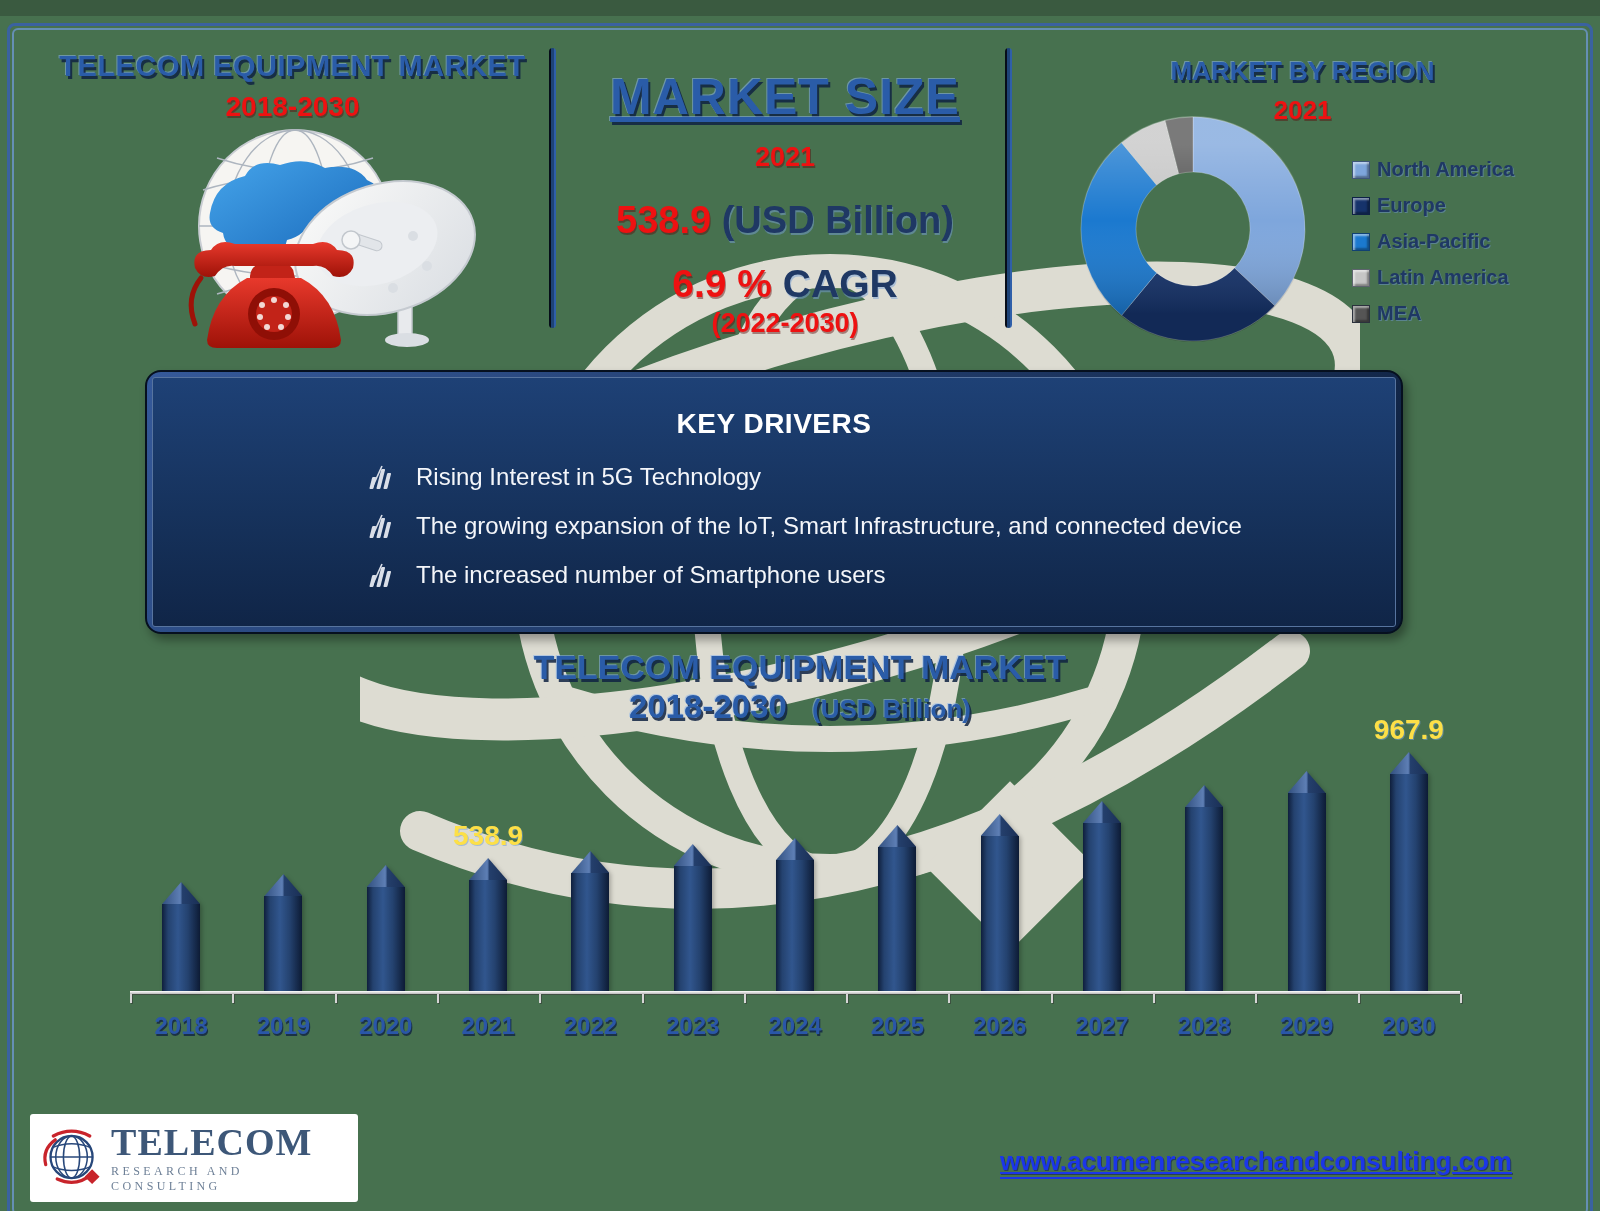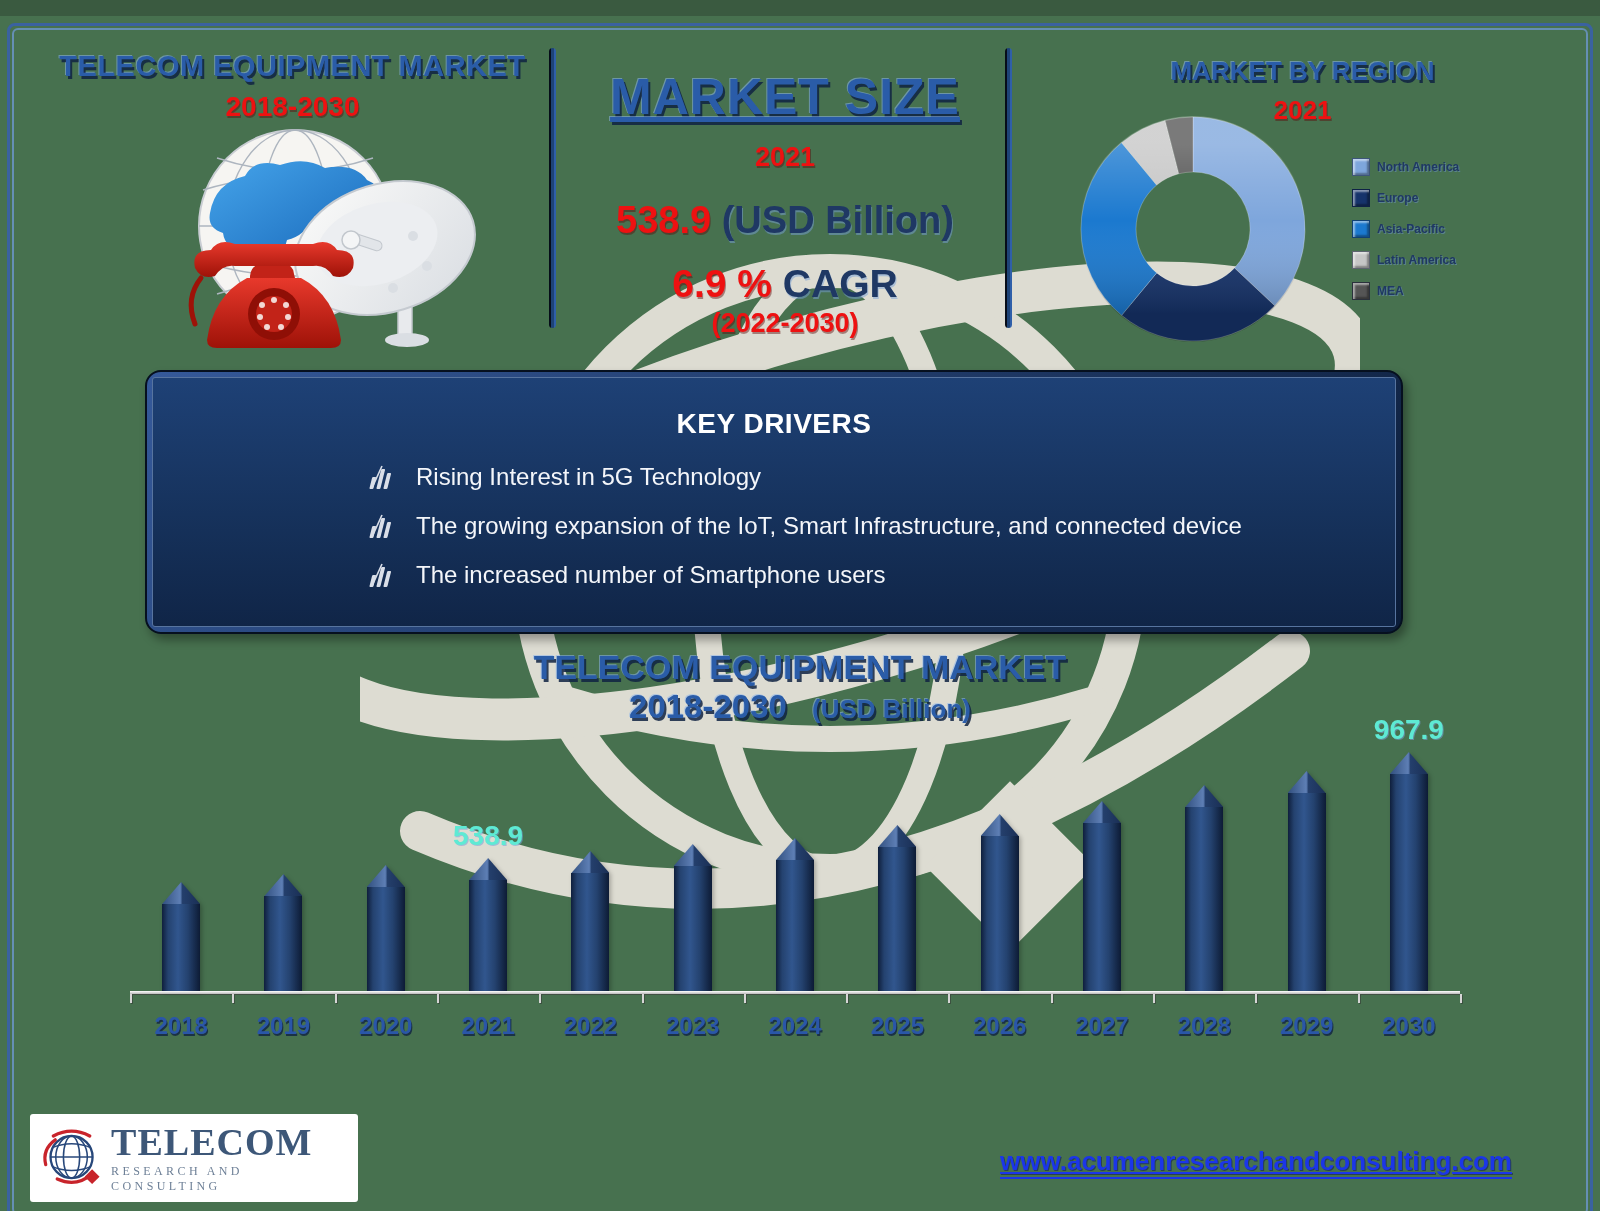--- a/index.html
+++ b/index.html
@@ -34,42 +34,42 @@
 
   .sec-right{left:1030px;top:40px;width:545px;text-align:center;}
   .sec-right .t{font-size:26px;}
   .sec-right .y{font-size:26px;margin-top:8px;}
 
   .donut-wrap{position:absolute;left:1072px;top:92px;width:242px;height:242px;z-index:3;}
   .legend{position:absolute;left:1352px;top:142px;z-index:3;text-align:left;}
   .legend-item{display:flex;align-items:center;margin-bottom:13px;}
   .legend-swatch{width:16px;height:16px;margin-right:7px;border:1px solid rgba(10,20,40,.55);
                  box-shadow:inset 2px 2px 2px rgba(255,255,255,.5),inset -2px -2px 2px rgba(0,0,0,.35);}
-  .legend-label{font-size:12px;font-weight:bold;color:#1F3864;text-shadow:1px 1px 0 rgba(110,150,205,.5);}
+  .legend-label{font-size:20px;font-weight:bold;color:#1F3864;text-shadow:1px 1px 0 rgba(110,150,205,.5);}
 
   
   .kd{left:145px;top:354px;width:1258px;height:264px;border-radius:16px;padding:5px;box-sizing:border-box;
       background:linear-gradient(135deg,#35599A,#0B1C38);border:2px solid #06101F;
       box-shadow:4px 6px 10px rgba(0,0,0,.35);z-index:4;}
   .kd-inner{width:100%;height:100%;box-sizing:border-box;border:1px solid #57749F;border-radius:3px;
       background:linear-gradient(180deg,#1E4176 0%,#16325C 55%,#102547 100%);}
   .kd-title{color:#FFFFFF;font-weight:bold;font-size:28px;text-align:center;margin-top:30px;letter-spacing:.5px;}
   .kd-list{margin-top:22px;}
   .kd-row{display:flex;align-items:center;padding-left:215px;margin-bottom:19px;}
   .kd-icon{width:30px;margin-right:18px;flex:0 0 30px;}
   .kd-text{color:#F4F6FA;font-size:24px;}
 
   
   .chart{left:80px;top:628px;width:1440px;height:400px;}
   .ct1{position:absolute;left:0;top:4px;width:100%;text-align:center;font-size:34px;}
   .ct2{position:absolute;left:0;top:44px;width:100%;text-align:center;font-size:33px;}
   .ct2 .unit{font-size:26px;margin-left:16px;}
   .bars{position:absolute;left:50px;top:62px;width:1330px;height:285px;display:flex;}
   .bar-col{flex:1 1 0;display:flex;flex-direction:column;align-items:center;justify-content:flex-end;}
-  .bar-value{font-size:28px;font-weight:bold;color:#5eead4;text-shadow:1px 1px 0 rgba(120,160,215,.55);margin-bottom:6px;}
+  .bar-value{font-size:28px;font-weight:bold;color:#fde047;text-shadow:1px 1px 0 rgba(120,160,215,.55);margin-bottom:6px;}
   .bar{width:38px;display:flex;flex-direction:column;filter:drop-shadow(2px 2px 2px rgba(0,0,0,.25));}
   .bar-cap{height:22px;flex:0 0 22px;clip-path:polygon(50% 0,100% 100%,0 100%);
            background:linear-gradient(90deg,#32507F,#5E7FB5 48%,#243F6C 54%,#1A2F55);}
   .bar-body{flex:1 1 auto;background:linear-gradient(90deg,#0F1F3C 0,#24426F 16%,#31568E 42%,#24426F 68%,#0D1B35 100%);}
   .axis{position:absolute;left:50px;top:347px;width:1330px;height:3px;
         background:linear-gradient(180deg,#FFFFFF,#B9B9B9);box-shadow:0 1px 0 rgba(60,60,60,.6);}
   .tick{position:absolute;top:3px;width:2px;height:9px;background:#D6D6D6;box-shadow:1px 1px 0 rgba(50,50,50,.5);}
   .years{position:absolute;left:50px;top:368px;width:1330px;display:flex;}
   .year-cell{flex:1 1 0;text-align:center;font-size:24px;font-weight:bold;color:#2A56A8;
              text-shadow:1px 2px 0 rgba(15,34,66,.8);}

